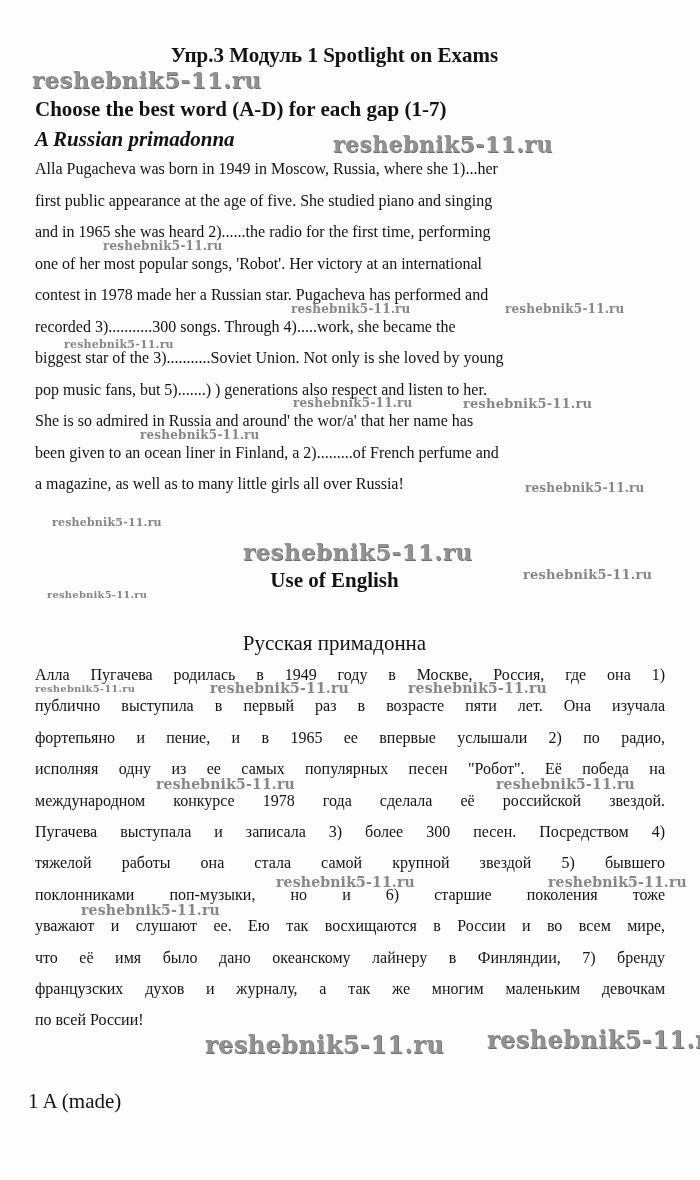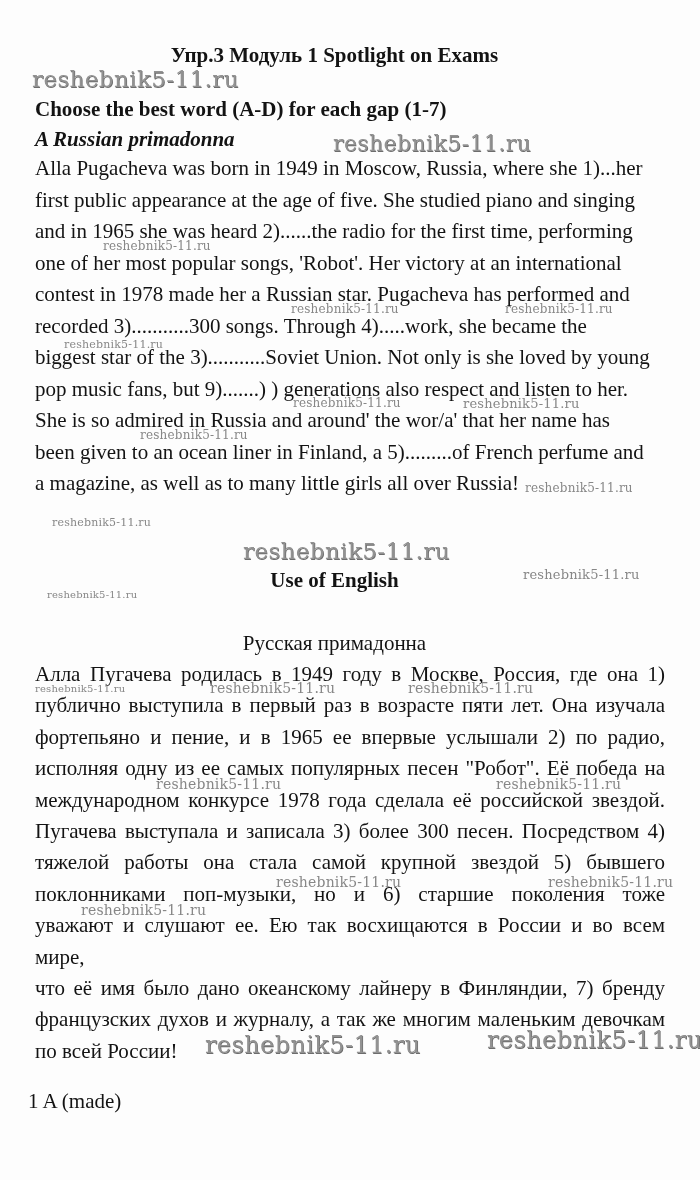--- a/index.html
+++ b/index.html
@@ -7,29 +7,29 @@
     position:relative; width:700px; height:1180px;
     background:#fdfdfd; color:#131313; overflow:hidden;
     font-family:"Liberation Serif","DejaVu Serif",serif;
   }
   .abs { position:absolute; }
   .b { font-weight:bold; }
   .center { left:0; width:669px; text-align:center; }
   .t21 { font-size:21px; line-height:31px; }
 
   
-  .para { position:absolute; font-size:21px; }
+  .para { position:absolute; font-size:16px; }
   .para .line { white-space:nowrap; }
   .para-en { left:35px; top:153px; width:640px; line-height:31.5px; }
   .para-ru { left:35px; top:659px; width:630px; line-height:31.4px; }
   .para-ru .jline { text-align:justify; text-align-last:justify; white-space:normal; }
 
   
   .wm {
-    position:absolute; white-space:nowrap; font-weight:normal;
+    position:absolute; white-space:nowrap; font-weight:bold;
     color:#878787; font-family:"DejaVu Serif",serif; line-height:1;
     letter-spacing:0.2px;
   }
   .wm-lg { color:#929292; text-shadow:0.7px 0.7px 0 #6d6d6d; letter-spacing:0.4px; }
 </style>
 </head>
 <body>
 
 <div class="page">
 
@@ -40,23 +40,23 @@
   <div class="abs b t21" style="left:35px; top:124px;font-style:italic;">A Russian primadonna</div>
 
   <div class="para para-en">
     <div class="line">Alla Pugacheva was born in 1949 in Moscow, Russia, where she 1)...her</div>
     <div class="line">first public appearance at the age of five. She studied piano and singing</div>
     <div class="line">and in 1965 she was heard 2)......the radio for the first time, performing</div>
     <div class="line">one of her most popular songs, 'Robot'. Her victory at an international</div>
     <div class="line">contest in 1978 made her a Russian star. Pugacheva has performed and</div>
     <div class="line">recorded 3)...........300 songs. Through 4).....work, she became the</div>
     <div class="line">biggest star of the 3)...........Soviet Union. Not only is she loved by young</div>
-    <div class="line">pop music fans, but 9).......) ) generations also respect and listen to her.</div>
+    <div class="line">pop music fans, but 5).......) ) generations also respect and listen to her.</div>
     <div class="line">She is so admired in Russia and around' the wor/a' that her name has</div>
-    <div class="line">been given to an ocean liner in Finland, a 5).........of French perfume and</div>
+    <div class="line">been given to an ocean liner in Finland, a 2).........of French perfume and</div>
     <div class="line">a magazine, as well as to many little girls all over Russia!</div>
   </div>
 
   <div class="abs center b t21" style="top:565px;">Use of English</div>
 
 
   <div class="abs center t21" style="top:628px;">Русская примадонна</div>
 
   <div class="para para-ru">
     <div class="jline">Алла Пугачева родилась в 1949 году в Москве, Россия, где она 1)</div>

